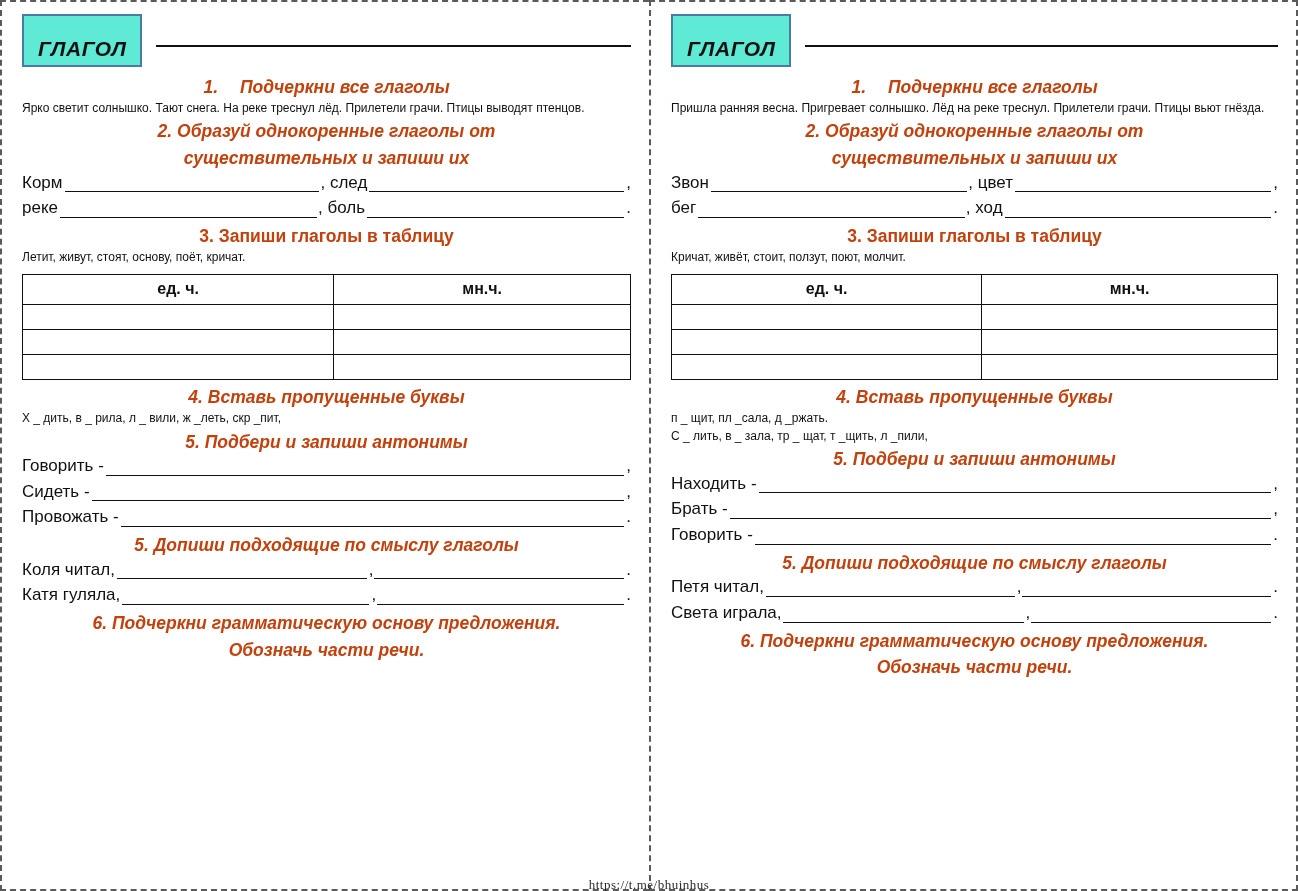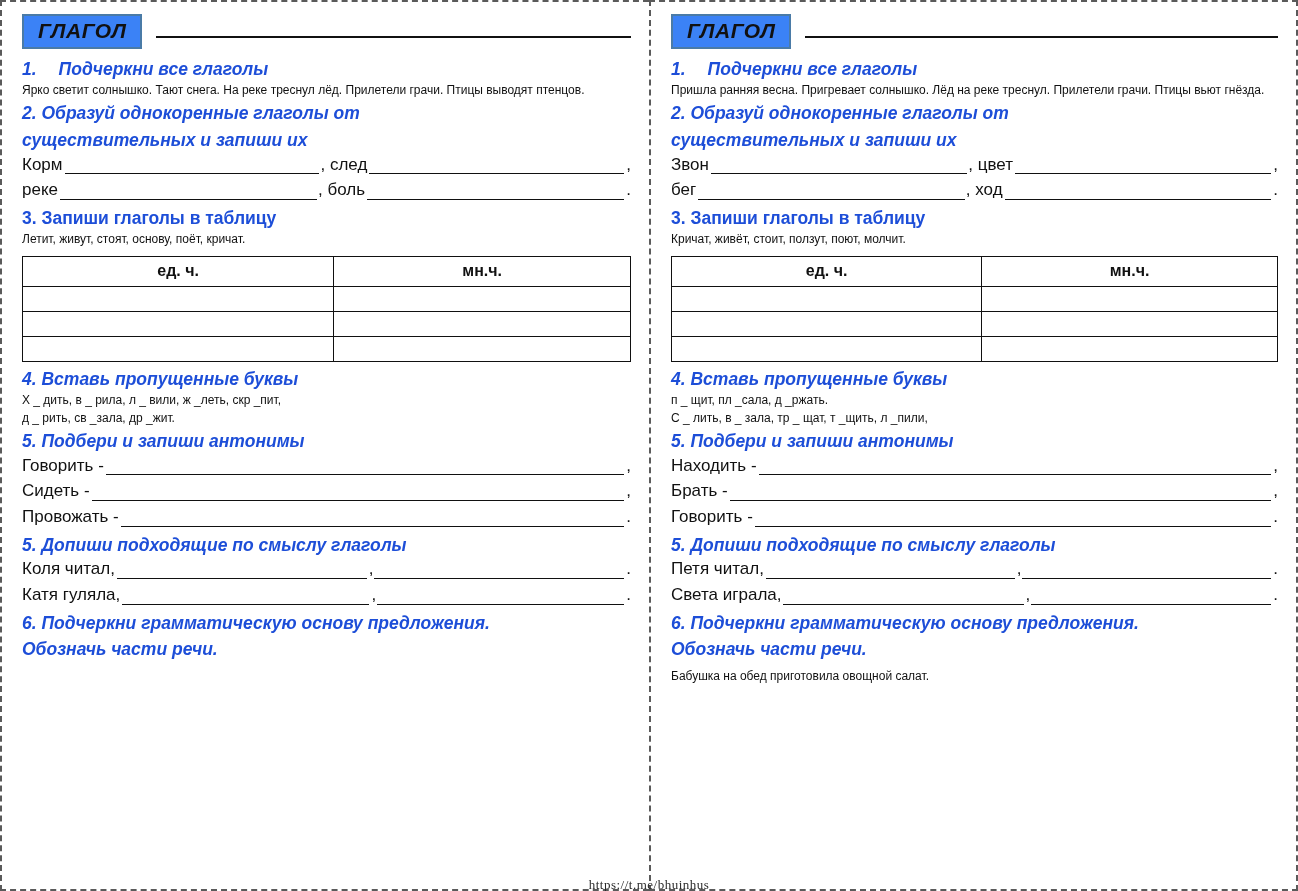--- a/index.html
+++ b/index.html
@@ -39,42 +39,43 @@
   }
   
   .title-row {
     display: flex;
     align-items: center;
     gap: 14px;
     margin-bottom: 10px;
   }
   .title-box {
     border: 2px solid #4a7ba7;
-    background: #3b82f6;
-    padding: 3px 14px 4px 14px;
+    background: #5eead4;
+    padding: 21px 14px 4px 14px;
     font-style: italic;
     font-weight: bold;
     font-size: 21px;
     color: #111;
     letter-spacing: 0.5px;
   }
   .title-line {
     flex: 1;
     border-bottom: 2px solid #111;
     height: 14px;
     margin-bottom: 2px;
   }
   
   .task-head {
     font-style: italic;
     font-weight: bold;
     font-size: 17.5px;
-    color: #1d4ed8;
+    color: #c2410c;
     margin: 5px 0 1px 0;
     line-height: 1.24;
+    text-align: center;
   }
   .task-head.nonitalic {
     font-style: normal;
   }
   .task-head .num {
     display: inline-block;
   }
   .task-head .num-gap {
     display: inline-block;
     width: 22px;
@@ -187,21 +188,20 @@
             </tr>
         <tr>
               <td></td>
               <td></td>
             </tr>
       </tbody>
         </table>
 
       <div class="task-head">4. Вставь пропущенные буквы</div>
       <div class="body-text">Х _  дить, в _ рила, л _ вили, ж _леть, скр _пит,</div>
-      <div class="body-text">д _ рить, св _зала, др _жит.</div>
 
       <div class="task-head">5. Подбери и запиши антонимы</div>
       <div class="fill-row">
         <span class="lbl">Говорить -</span>
         <span class="blank"></span>
         <span class="tail">,</span>
       </div>
       <div class="fill-row">
         <span class="lbl">Сидеть -</span>
         <span class="blank"></span>
@@ -319,18 +319,17 @@
       <div class="fill-row">
         <span class="lbl">Света играла,</span>
         <span class="blank"></span>
         <span class="tail">,</span>
         <span class="blank"></span>
         <span class="tail">.</span>
       </div>
 
       <div class="task-head">6. Подчеркни грамматическую основу предложения.</div>
       <div class="task-head">Обозначь части речи.</div>
-      <div class="body-text" style="margin-top:8px;">Бабушка на обед приготовила овощной салат.</div>
     </div>
   </div>
 
   <div class="footer-url">https://t.me/bhuinhus</div>
 </div>
 
 </body></html>

